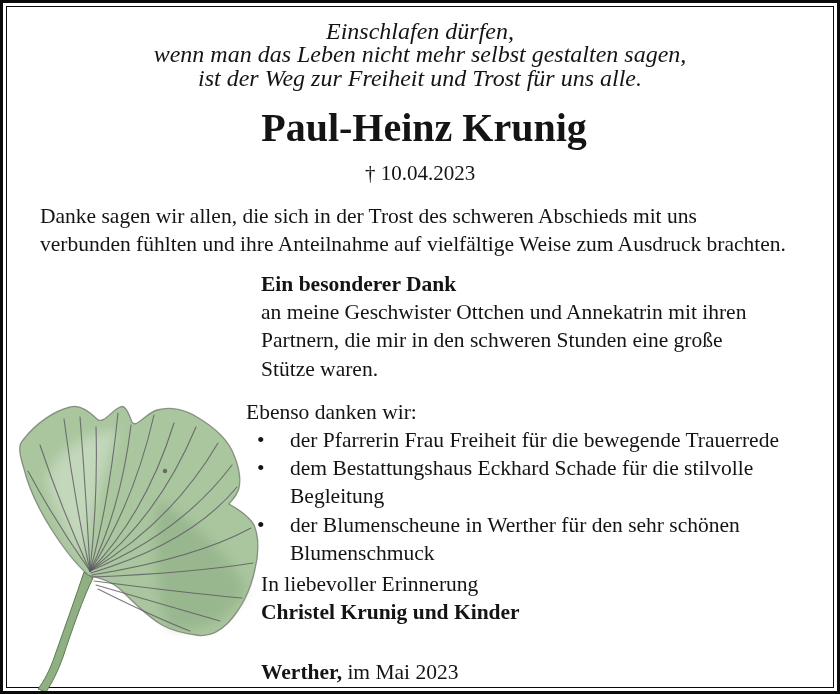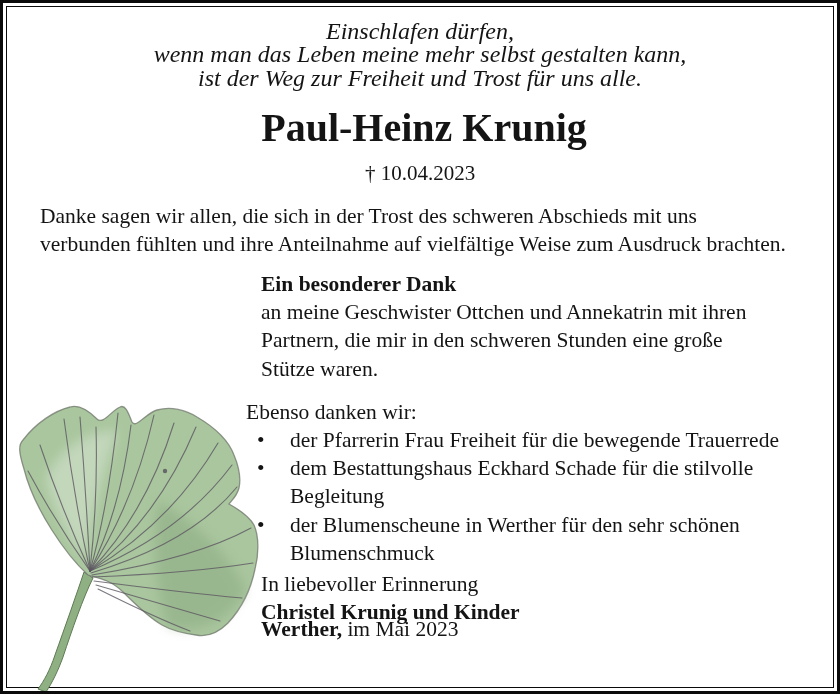--- a/index.html
+++ b/index.html
@@ -61,21 +61,21 @@
   .special-thanks { left: 261px; top: 270px; width: 560px; }
   .list-heading   { left: 246px; top: 398px; width: 560px; }
   .thanks-list {
     left: 257px; top: 426px; width: 575px;
     margin: 0; padding: 0; list-style: none;
   }
   .thanks-list li { display: flex; }
   .bullet { flex: 0 0 33px; width: 33px; }
   .item-lines span { display: block; }
   .closing { left: 261px; top: 570px; width: 560px; }
-  .signoff { left: 261px; top: 615px; width: 560px; }
+  .signoff { left: 261px; top: 658px; width: 560px; }
   .bold { font-weight: bold; }
 </style>
 </head>
 <body>
 
 <div class="sheet">
 
   <div class="inner-frame"></div>
 
   <svg class="leaf-art" viewBox="0 0 280 310" xmlns="http://www.w3.org/2000/svg">
@@ -129,21 +129,21 @@
       <path d="M 86 194 Q 185 190 247 180"></path>
       <path d="M 88 198 Q 180 210 236 215"></path>
       <path d="M 90 202 Q 170 225 214 238"></path>
       <path d="M 92 206 Q 150 235 184 248"></path>
     </g>
     <circle cx="159" cy="88" r="2.2" fill="#55505c" opacity="0.8"></circle>
   </svg>
 
   <div class="txt epigraph">
     <div>Einschlafen dürfen,</div>
-    <div>wenn man das Leben meine mehr selbst gestalten kann,</div>
+    <div>wenn man das Leben nicht mehr selbst gestalten sagen,</div>
     <div>ist der Weg zur Freiheit und Trost für uns alle.</div>
   </div>
 
   <h1 class="txt deceased-name">Paul-Heinz Krunig</h1>
 
   <div class="txt death-date">† 10.04.2023</div>
 
   <div class="txt intro">
     <div>Danke sagen wir allen, die sich in der Trost des schweren Abschieds mit uns</div>
     <div>verbunden fühlten und ihre Anteilnahme auf vielfältige Weise zum Ausdruck brachten.</div>

